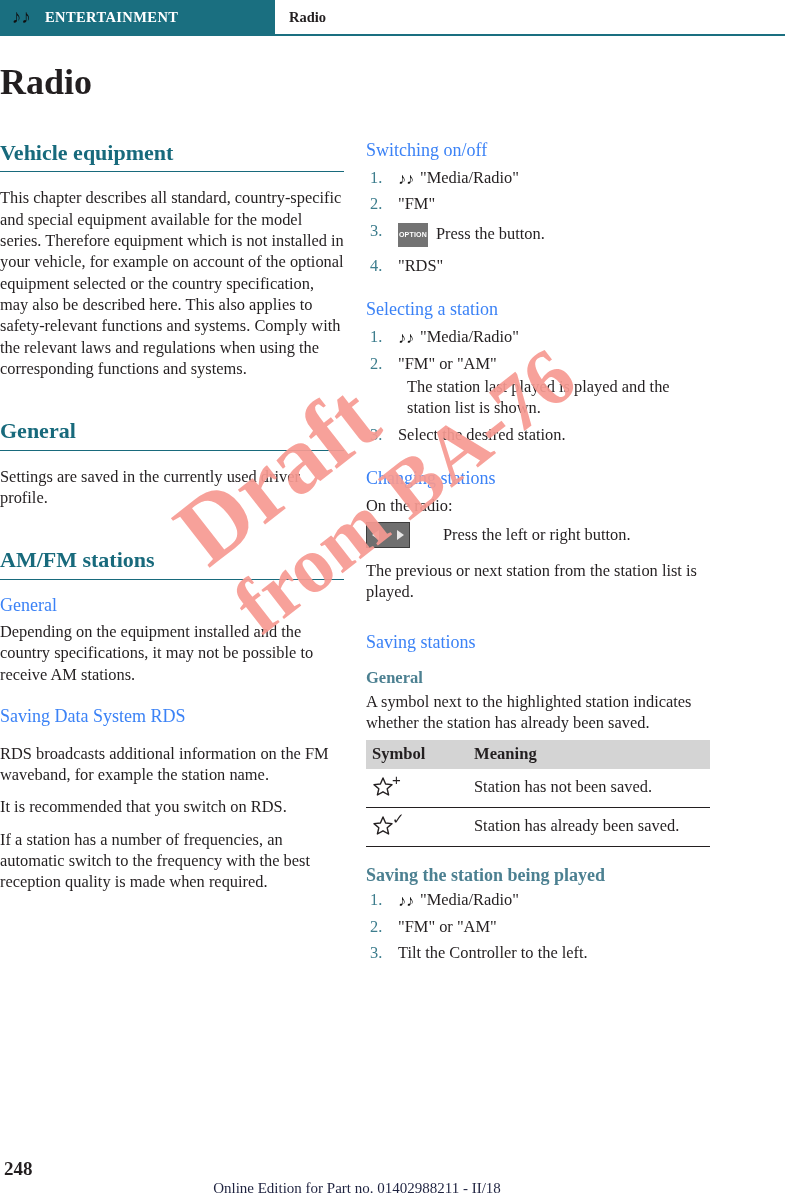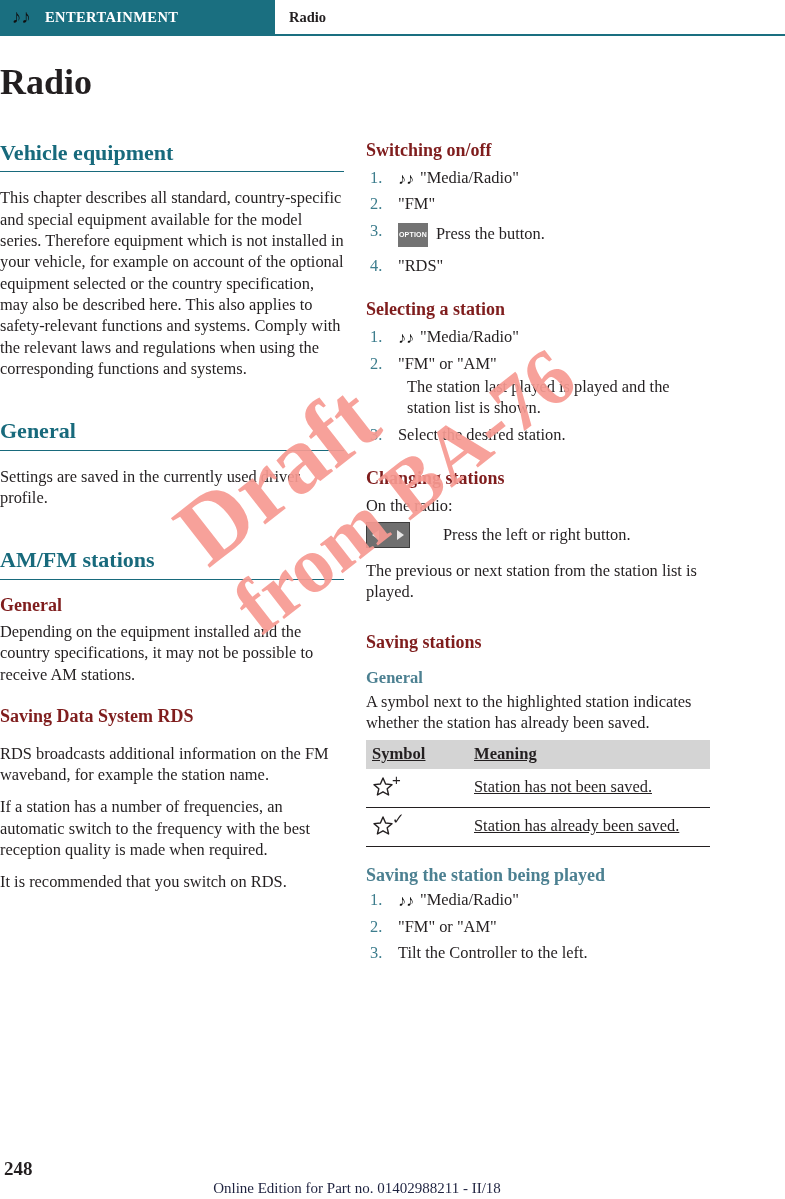--- a/index.html
+++ b/index.html
@@ -103,22 +103,22 @@
     padding: 0;
     line-height: 1.15;
   }
   .sec-rule {
     height: 1px;
     background: #186a7c;
     margin: 0 0 15px 0;
   }
   h2.sub {
     font-size: 18px;
-    font-weight: bold;
-    color: #7f1d1d;
+    font-weight: normal;
+    color: #3b82f6;
     margin: 0 0 5px 0;
     line-height: 1.2;
   }
   h3.subsub {
     font-size: 16.5px;
     font-weight: bold;
     color: #4c8091;
     margin: 0 0 3px 0;
     line-height: 1.2;
   }
@@ -225,21 +225,20 @@
     font-size: 16.4px;
     gap: 24px;
   }
 
   
   table.symtab {
     border-collapse: collapse;
     width: 100%;
     margin-top: 6px;
     font-size: 16.4px;
-    text-decoration: underline;
   }
   table.symtab th {
     background: #d4d4d4;
     text-align: left;
     font-weight: bold;
     font-size: 16.6px;
     padding: 4px 6px 5px 6px;
     color: #231f20;
   }
   table.symtab th.c1 { width: 90px; }
@@ -350,22 +349,22 @@
     <h2 class="sub">General</h2>
     <p class="body">Depending on the equipment installed and the country specifications, it may not be possible to receive AM stations.</p>
 
     <div class="gap-sm"></div>
 
     <h2 class="sub">Saving Data System RDS</h2>
 
     <div class="gap-sm"></div>
 
     <p class="body">RDS broadcasts additional information on the FM waveband, for example the station name.</p>
+    <p class="body">It is recommended that you switch on RDS.</p>
     <p class="body">If a station has a number of frequencies, an automatic switch to the frequency with the best reception quality is made when required.</p>
-    <p class="body">It is recommended that you switch on RDS.</p>
   </div>
 
   <div class="col col-right">
 
     <h2 class="sub">Switching on/off</h2>
     <ol class="steps">
       <li>
         <span class="note-glyph">♪♪</span><span>"Media/Radio"</span>
       </li>
       <li>

